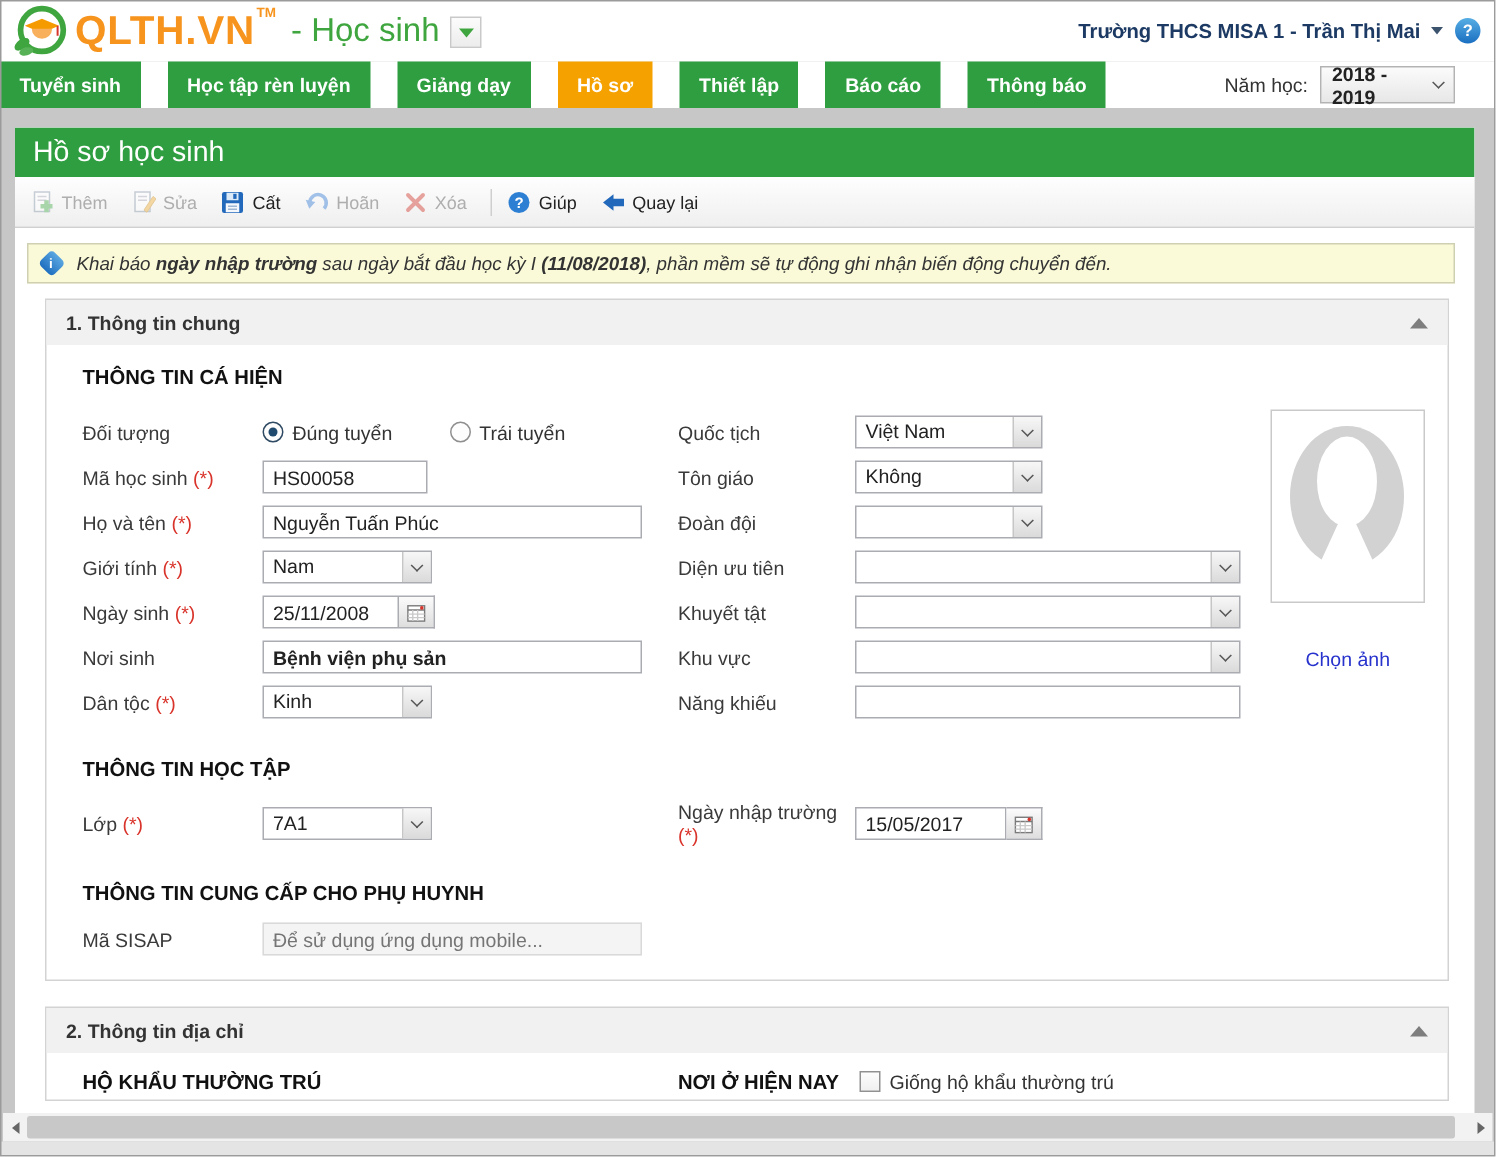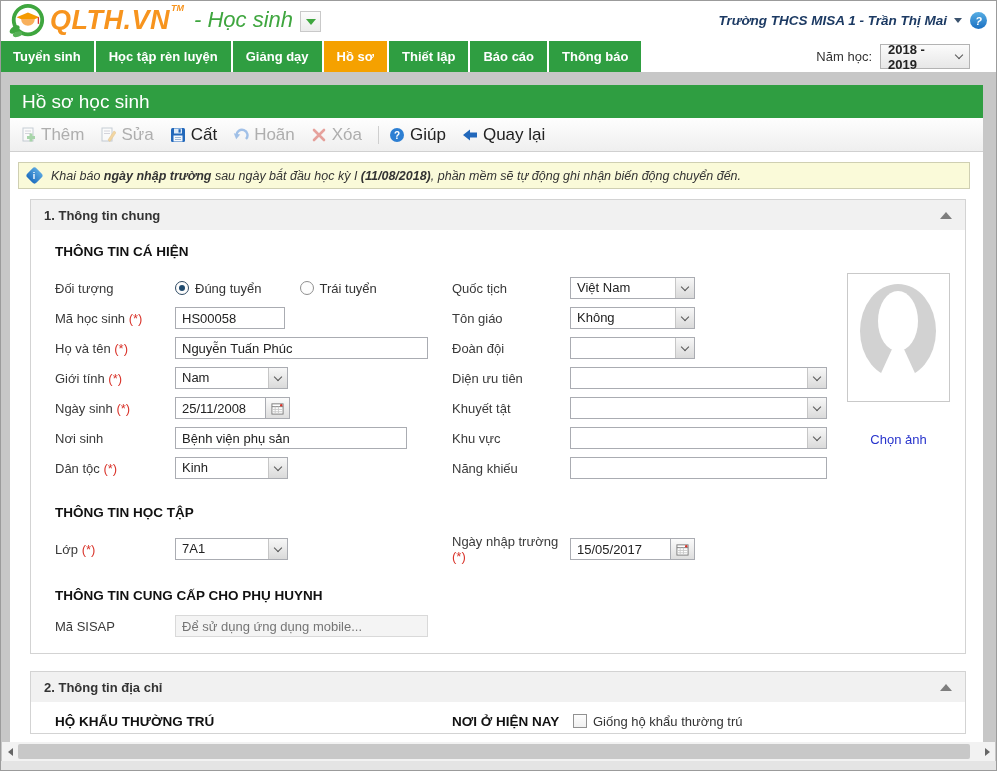--- a/index.html
+++ b/index.html
@@ -5,52 +5,52 @@
   * { margin:0; padding:0; box-sizing:border-box; }
   html,body { width:997px; height:771px; }
   body {
     font-family:"Liberation Sans","DejaVu Sans",sans-serif;
     font-size:13px; color:#333; background:#c7c7c7;
     position:relative; overflow:hidden;
   }
   .frame { position:absolute; inset:0; border:1px solid #9b9b9b; pointer-events:none; z-index:50; }
 
   
-  .app-header { position:absolute; top:0; left:0; width:997px; height:41px; background:#fff; display:flex; align-items:center;font-style:italic; }
+  .app-header { position:absolute; top:0; left:0; width:997px; height:41px; background:#fff; display:flex; align-items:center; }
   .logo-wrap { display:flex; align-items:flex-start; margin-left:8px; }
   .logo-icon { width:38px; height:38px; margin-top:1px; }
   .logo-text { font-size:27px; font-weight:bold; color:#F7941E; letter-spacing:.5px; margin-left:4px; line-height:38px; }
   .logo-tm { font-size:9px; font-weight:bold; color:#F7941E; vertical-align:top; line-height:14px; margin-left:1px; }
   .module-name { font-size:22px; color:#3fa63f; margin-left:10px; line-height:38px; }
   .module-dd { width:21px; height:21px; border:1px solid #c9c9c9; background:linear-gradient(#fcfcfc,#ececec); margin-left:7px; margin-top:10px; display:flex; align-items:center; justify-content:center; cursor:pointer; }
   .tri-down-green { width:0; height:0; border-left:5px solid transparent; border-right:5px solid transparent; border-top:6px solid #3fa63f; }
   .header-right { position:absolute; right:10px; top:0; height:41px; display:flex; align-items:center; }
   .user-name { font-weight:bold; font-size:13.5px; color:#1c3a63; }
   .tri-down-dark { width:0; height:0; border-left:4px solid transparent; border-right:4px solid transparent; border-top:5px solid #3c536e; margin-left:7px; }
   .help-circle { width:17px; height:17px; border-radius:50%; background:linear-gradient(#56aee4,#1b6fc1); color:#fff; font-weight:bold; font-size:11px; display:flex; align-items:center; justify-content:center; margin-left:8px; cursor:pointer; }
 
   
   .nav-row { position:absolute; top:41px; left:0; width:997px; height:31px; background:#fff; display:flex; }
   .nav-tabs { display:flex; height:31px; }
-  .nav-tab { background:#2f9e41; color:#fff; font-weight:bold; font-size:13px; line-height:31px; padding:0 13px; margin-right:2px; cursor:pointer; white-space:nowrap; }
+  .nav-tab { background:#2f9e41; color:#fff; font-weight:bold; font-size:13px; line-height:31px; padding:0 13px; margin-right:18px; cursor:pointer; white-space:nowrap; }
   .nav-tab.active { background:#f5a100; }
   .year-area { position:absolute; right:27px; top:3px; display:flex; align-items:center; }
   .year-label { color:#333; }
   .year-select { margin-left:8px; width:90px; height:25px; border:1px solid #b3b3b3; background:linear-gradient(#fbfbfb,#e7e7e7); display:flex; align-items:center; justify-content:space-between; padding:0 7px; cursor:pointer; }
   .year-value { font-weight:bold; color:#222; }
   .chev { width:6px; height:6px; border-right:1.6px solid #555; border-bottom:1.6px solid #555; transform:rotate(45deg); margin-top:-3px; flex:none; }
 
   
   .main { position:absolute; left:10px; top:85px; width:973px; height:657px; background:#fff; overflow:hidden; }
   .page-titlebar { height:33px; background:#2f9e41; color:#fff; font-size:19px; line-height:33px; padding-left:12px; }
 
   .toolbar { height:34px; background:linear-gradient(#fefefe,#efefef); border-bottom:1px solid #d0d0d0; display:flex; align-items:center; padding-left:10px; }
   .tb-btn { display:flex; align-items:center; gap:5px; margin-right:16px; cursor:pointer; }
   .tb-btn svg { width:16px; height:16px; }
-  .tb-btn .tb-label { font-size:17px; color:#222; }
+  .tb-btn .tb-label { font-size:12px; color:#222; }
   .tb-btn.disabled .tb-label { color:#aeaeae; }
   .tb-btn.disabled svg { opacity:.45; }
   .tb-sep { width:1px; height:18px; background:#cfcfcf; margin:0 10px 0 0; }
 
   
   .banner { margin:10px 13px 0 8px; height:27px; background:#fafad9; border:1px solid #cfcfb2; display:flex; align-items:center; padding:0 9px; }
   .info-diamond { width:13px; height:13px; background:linear-gradient(#5aa7e0,#1f6fc0); transform:rotate(45deg); border-radius:3px; flex:none; display:flex; align-items:center; justify-content:center; margin-right:10px; }
   .info-diamond span { transform:rotate(-45deg); color:#fff; font-size:9px; font-weight:bold; font-style:normal; }
   .banner-text { font-style:italic; font-size:12.5px; color:#333; white-space:nowrap; }
   .banner-text b { font-style:italic; }
@@ -322,21 +322,21 @@
               <span class="sel-btn">
                 <span class="chev"></span>
               </span>
             </span>
         </span>
       </div>
 
       <div class="frow">
         <span class="lbl">Nơi sinh</span>
         <span class="fld-l">
-            <input class="ti" style="width: 232px;" value="Bệnh viện phụ sản">
+            <input class="ti" style="width: 253px; font-weight: bold;" value="Bệnh viện phụ sản">
           </span>
         <span class="lbl-r">Khu vực</span>
         <span class="fld-r">
           <span class="sel" style="width:257px">
               <span class="sel-val"></span>
               <span class="sel-btn">
                 <span class="chev"></span>
               </span>
             </span>
         </span>

